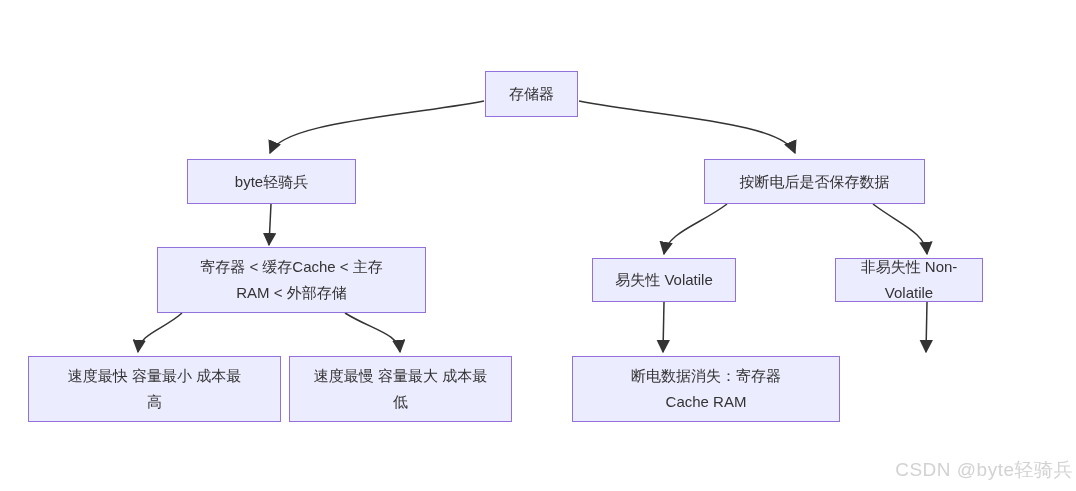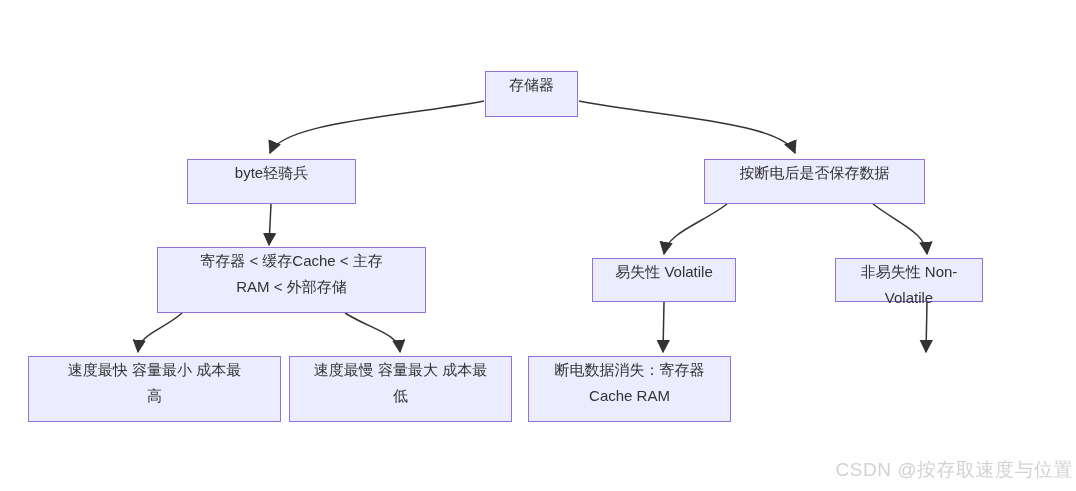--- a/index.html
+++ b/index.html
@@ -32,21 +32,21 @@
   }
   .arrowhead{
     fill:var(--edge);
     stroke:none;
   }
   .node{
     position:absolute;
     background:var(--node-fill);
     border:1px solid var(--node-border);
     display:flex;
-    align-items:flex-start;
+    align-items:center;
     justify-content:center;
     text-align:center;
   }
   .node-label{
     display:block;
     white-space:pre-line;
     color:var(--text);
     font-size:15px;
     line-height:26px;
     padding:0 6px;
@@ -111,21 +111,21 @@
   </div>
 
   <div class="node" style="left:592px;top:258px;width:144px;height:44px">
     <span class="node-label">易失性 Volatile</span>
   </div>
 
   <div class="node" style="left:835px;top:258px;width:148px;height:44px">
     <span class="node-label">非易失性 Non-Volatile</span>
   </div>
 
-  <div class="node" style="left:528px;top:356px;width:203px;height:66px">
+  <div class="node" style="left:572px;top:356px;width:268px;height:66px">
     <span class="node-label">断电数据消失：寄存器
 Cache RAM</span>
   </div>
 
 
-  <div class="watermark">CSDN @按存取速度与位置</div>
+  <div class="watermark">CSDN @byte轻骑兵</div>
 
 </div>
 
 </body></html>

